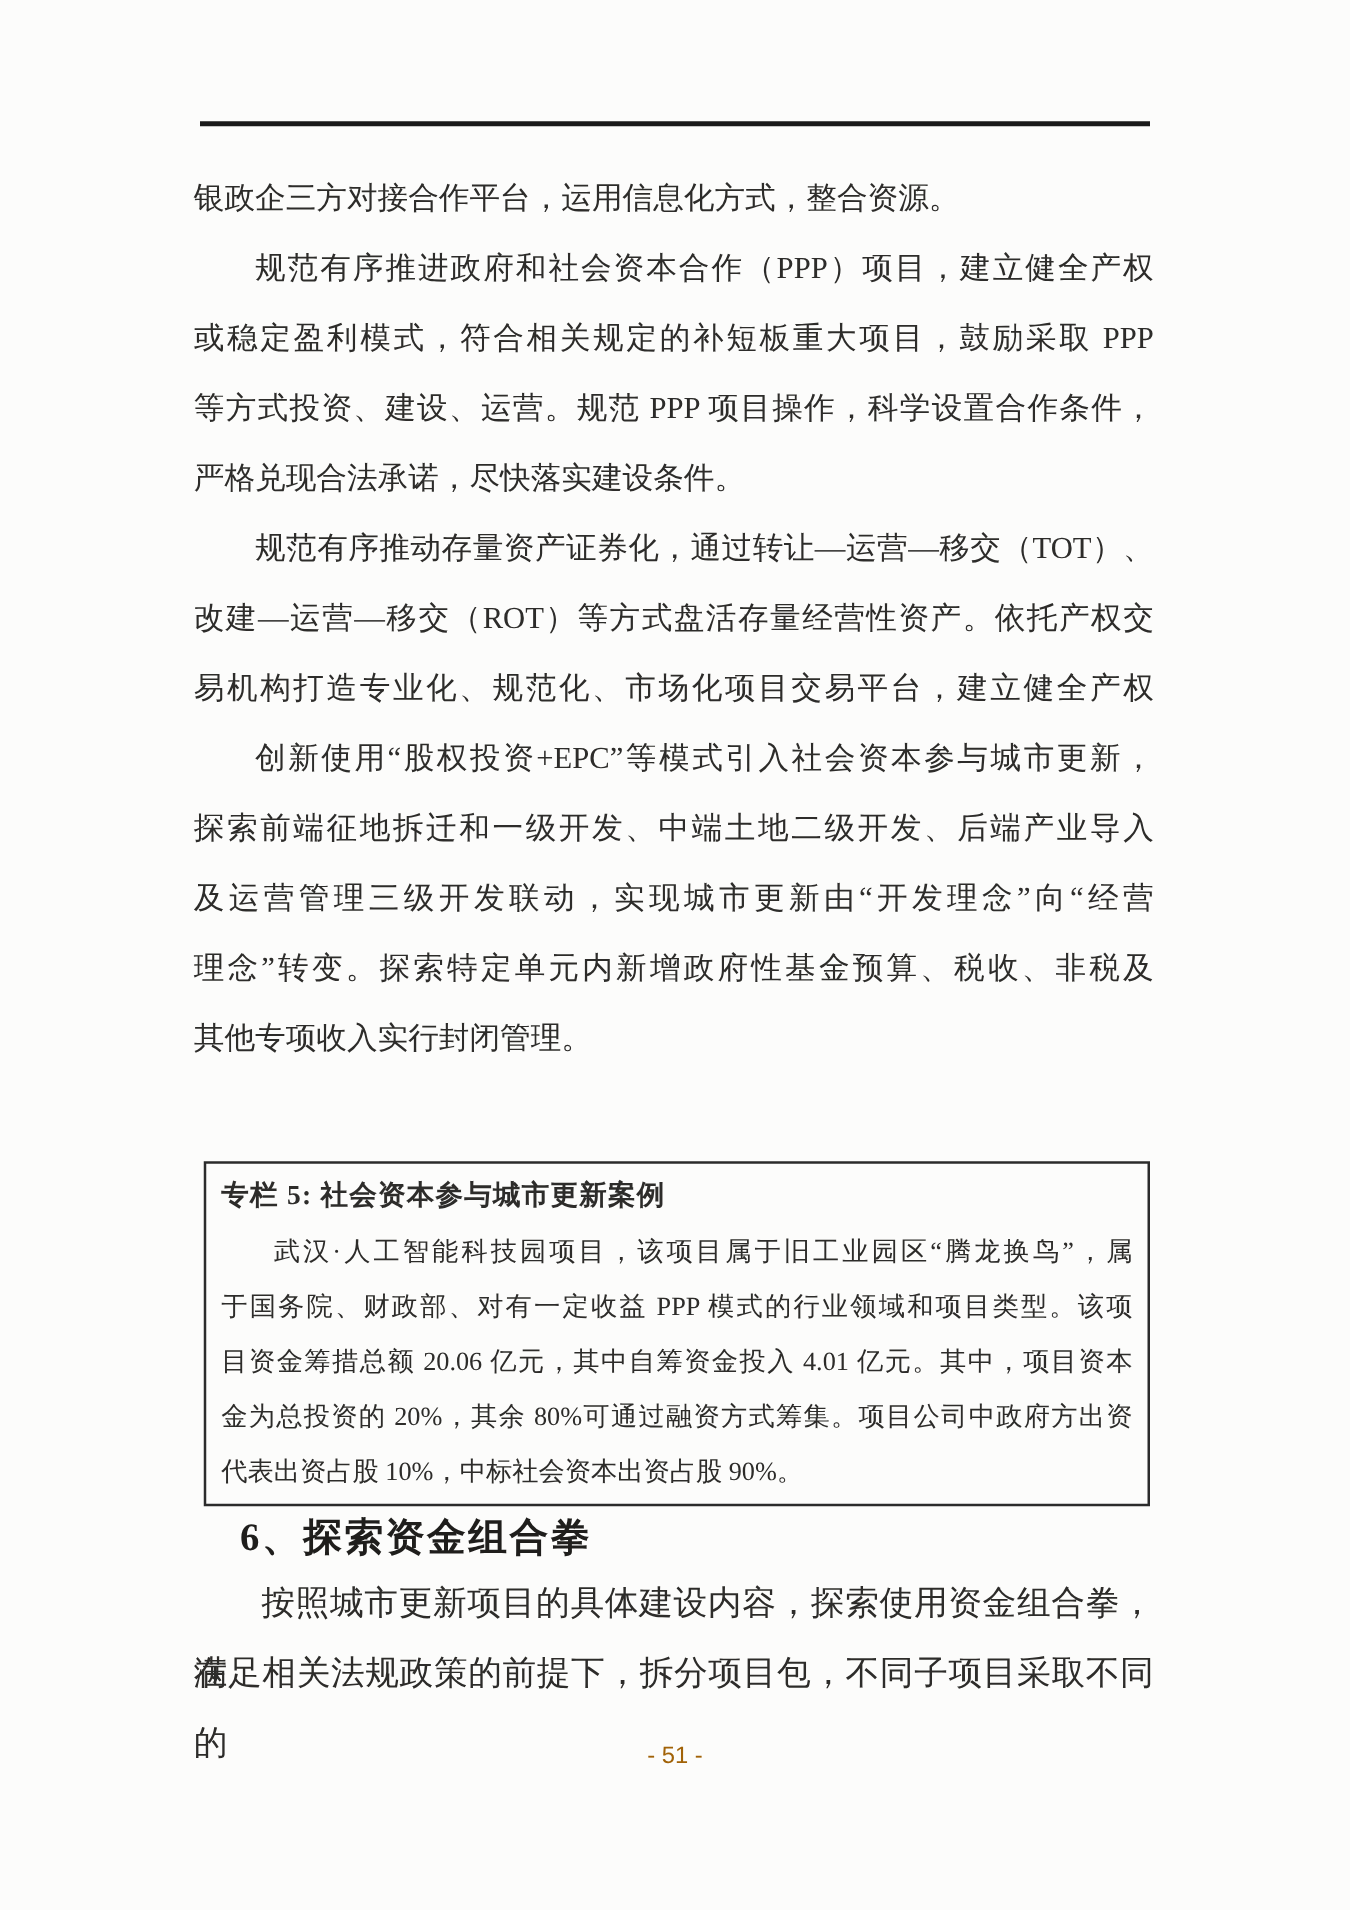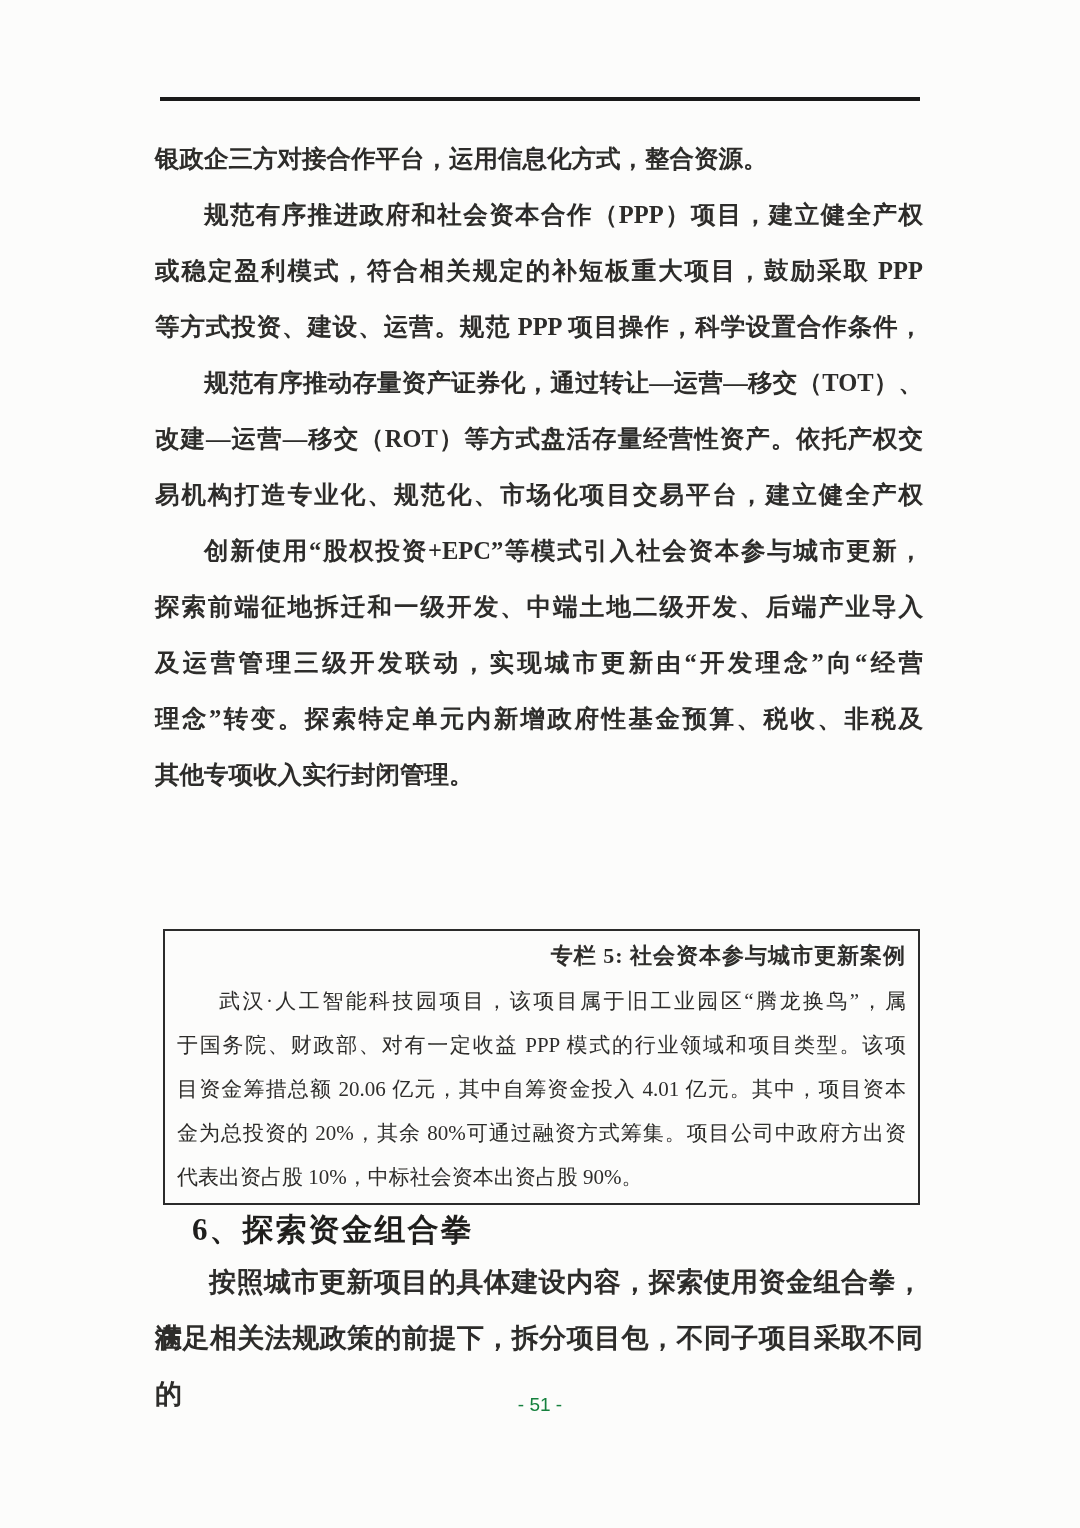--- a/index.html
+++ b/index.html
@@ -31,21 +31,20 @@
     width: 768px;
     font-size: 24.5px;
   }
   .line {
     display: block;
     line-height: 56px;
     height: 56px;
     text-align: left;
     white-space: normal;
     text-justify: inter-character;
-    font-weight: bold;
   }
   .line.j {
     text-align: justify;
     text-align-last: justify;
   }
   .line.ind {
     text-indent: 2em;
   }
   .case-box {
     position: absolute;
@@ -54,21 +53,21 @@
     width: 729px;
     border: 2px solid #2b2b2b;
     padding: 2px 12px 4px 12px;
     font-size: 21px;
     background: #fcfcfb;
   }
   .case-title {
     display: block;
     line-height: 46px;
     height: 46px;
-    text-align: right;
+    text-align: left;
     font-weight: bold;
     font-size: 22px;
     letter-spacing: 1px;
   }
   .case-line {
     display: block;
     line-height: 44px;
     height: 44px;
     text-justify: inter-character;
   }
@@ -98,38 +97,39 @@
     font-size: 27px;
   }
   .page-footer {
     position: absolute;
     left: 0;
     right: 0;
     top: 1392px;
     text-align: center;
     font-family: "Liberation Sans", "DejaVu Sans", sans-serif;
     font-size: 19px;
-    color: #15803d;
+    color: #a16207;
     line-height: 26px;
   }
 </style>
 </head>
 <body>
 
 <div class="page">
 
   <div class="top-rule"></div>
 
   <div class="body-block">
 
     <span class="line">银政企三方对接合作平台，运用信息化方式，整合资源。</span>
 
     <span class="line j ind">规范有序推进政府和社会资本合作（PPP）项目，建立健全产权</span>
     <span class="line j">或稳定盈利模式，符合相关规定的补短板重大项目，鼓励采取 PPP</span>
     <span class="line j">等方式投资、建设、运营。规范 PPP 项目操作，科学设置合作条件，</span>
+    <span class="line">严格兑现合法承诺，尽快落实建设条件。</span>
 
     <span class="line j ind">规范有序推动存量资产证券化，通过转让—运营—移交（TOT）、</span>
     <span class="line j">改建—运营—移交（ROT）等方式盘活存量经营性资产。依托产权交</span>
     <span class="line j">易机构打造专业化、规范化、市场化项目交易平台，建立健全产权</span>
 
     <span class="line j ind">创新使用“股权投资+EPC”等模式引入社会资本参与城市更新，</span>
     <span class="line j">探索前端征地拆迁和一级开发、中端土地二级开发、后端产业导入</span>
     <span class="line j">及运营管理三级开发联动，实现城市更新由“开发理念”向“经营</span>
     <span class="line j">理念”转变。探索特定单元内新增政府性基金预算、税收、非税及</span>
     <span class="line">其他专项收入实行封闭管理。</span>

